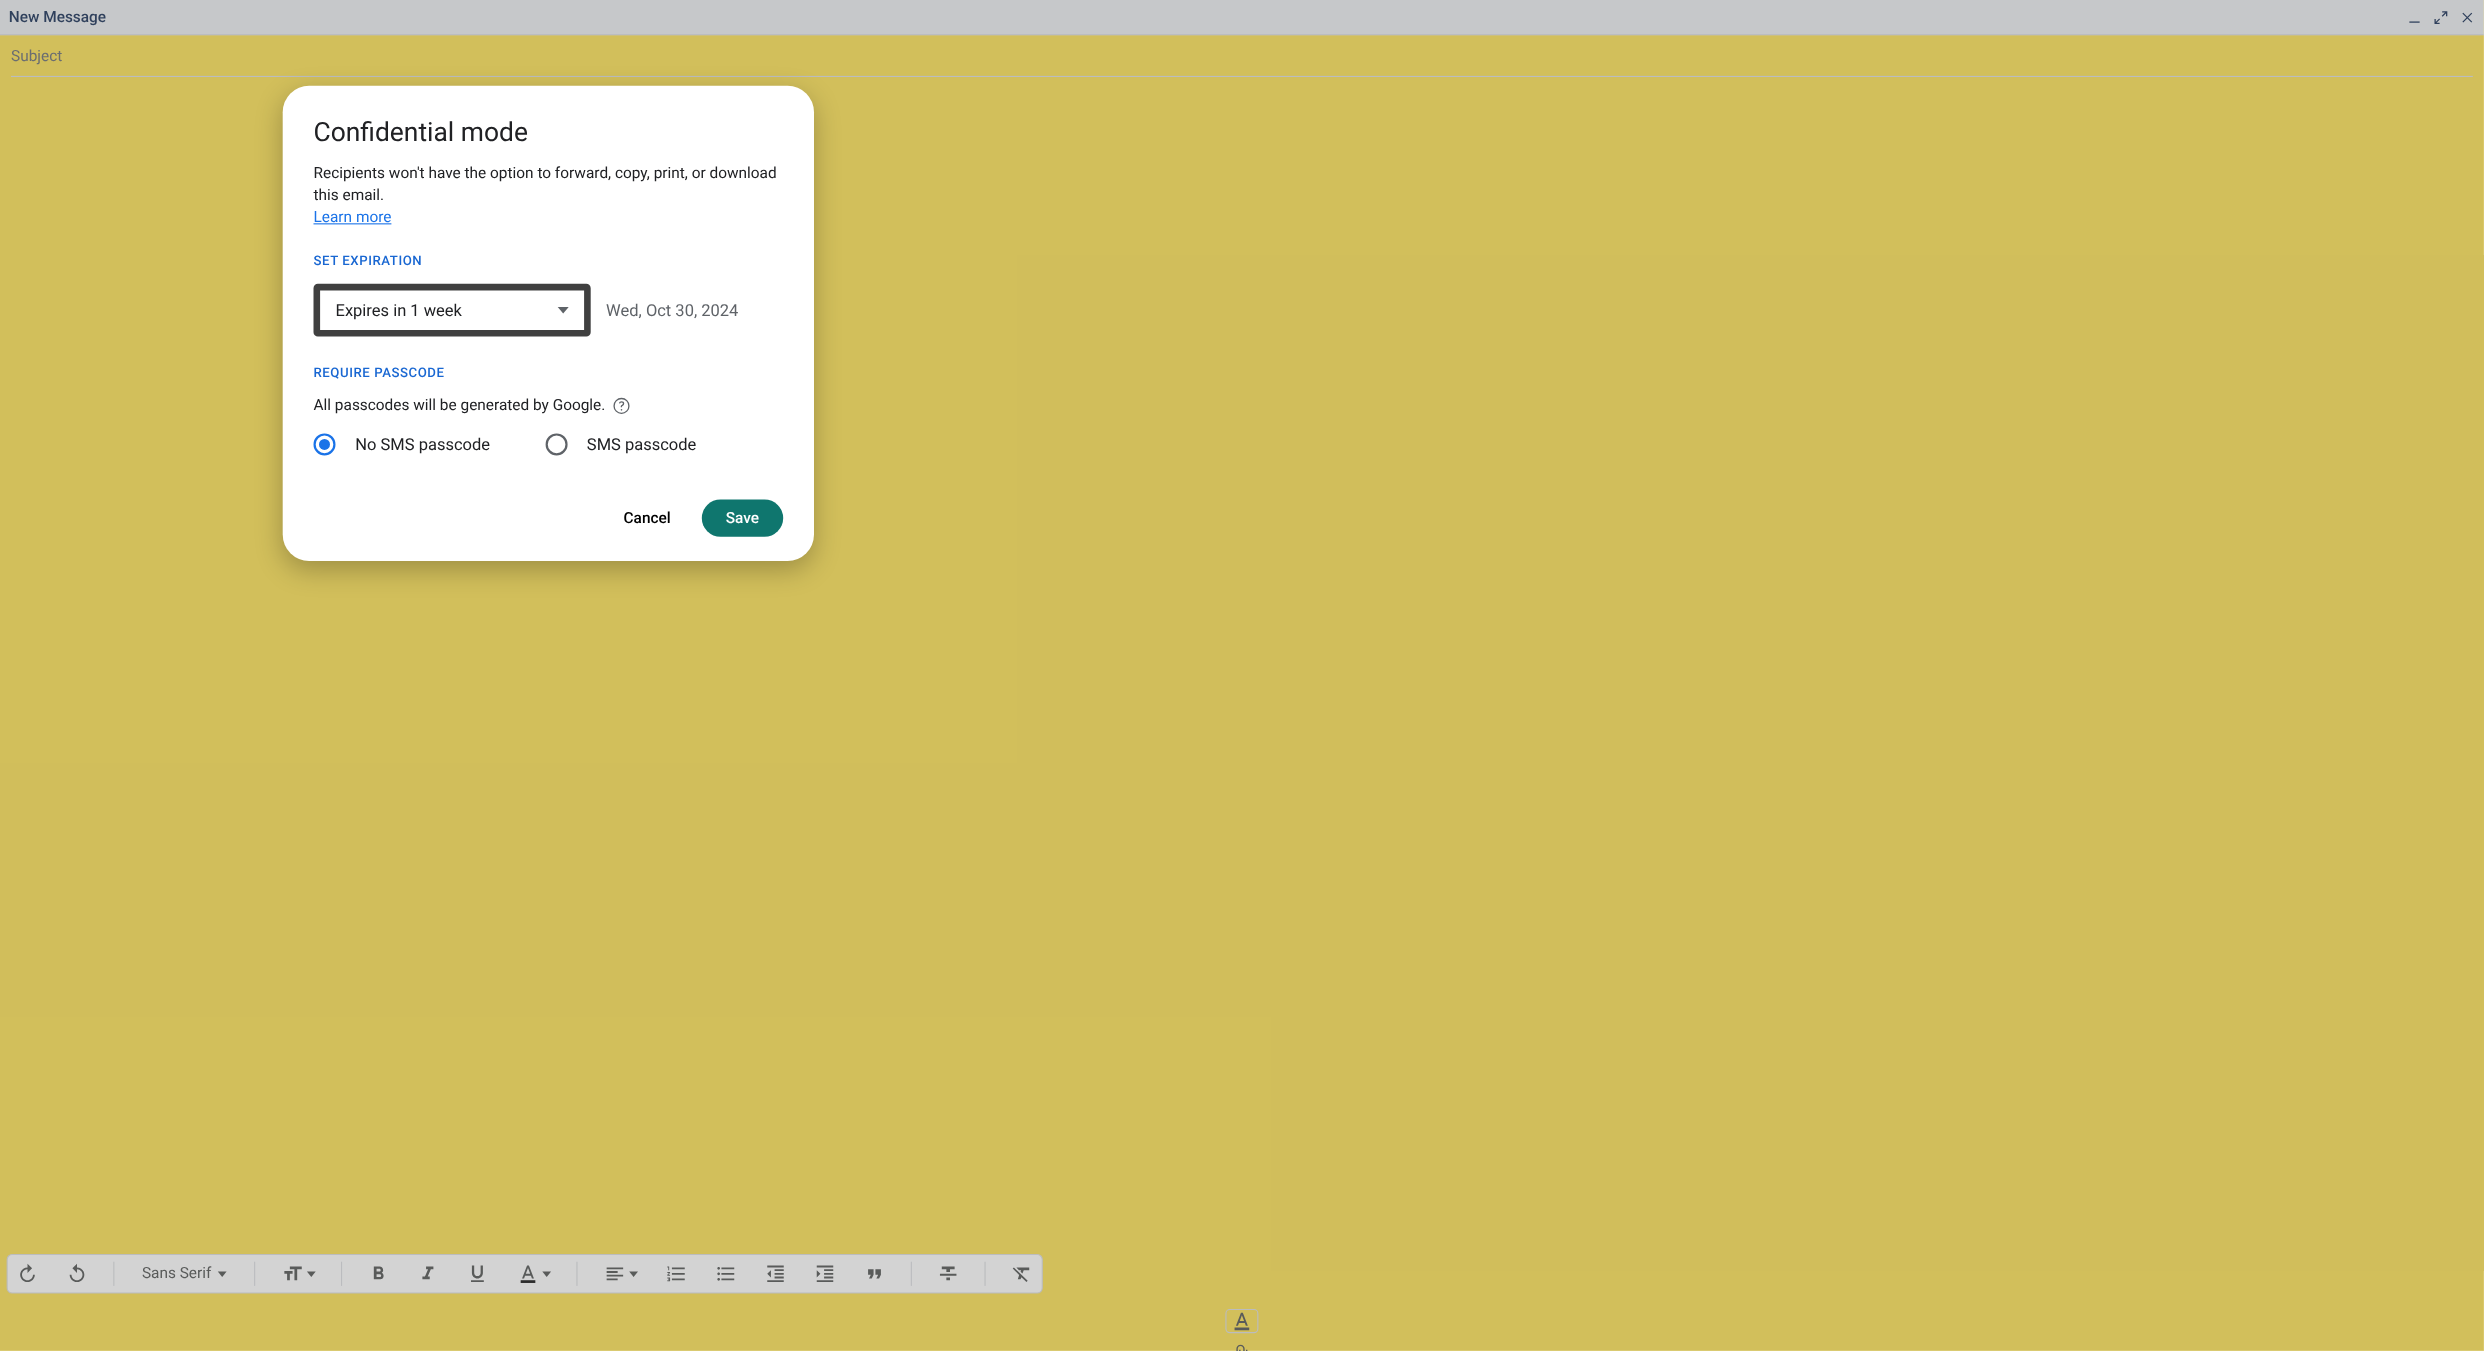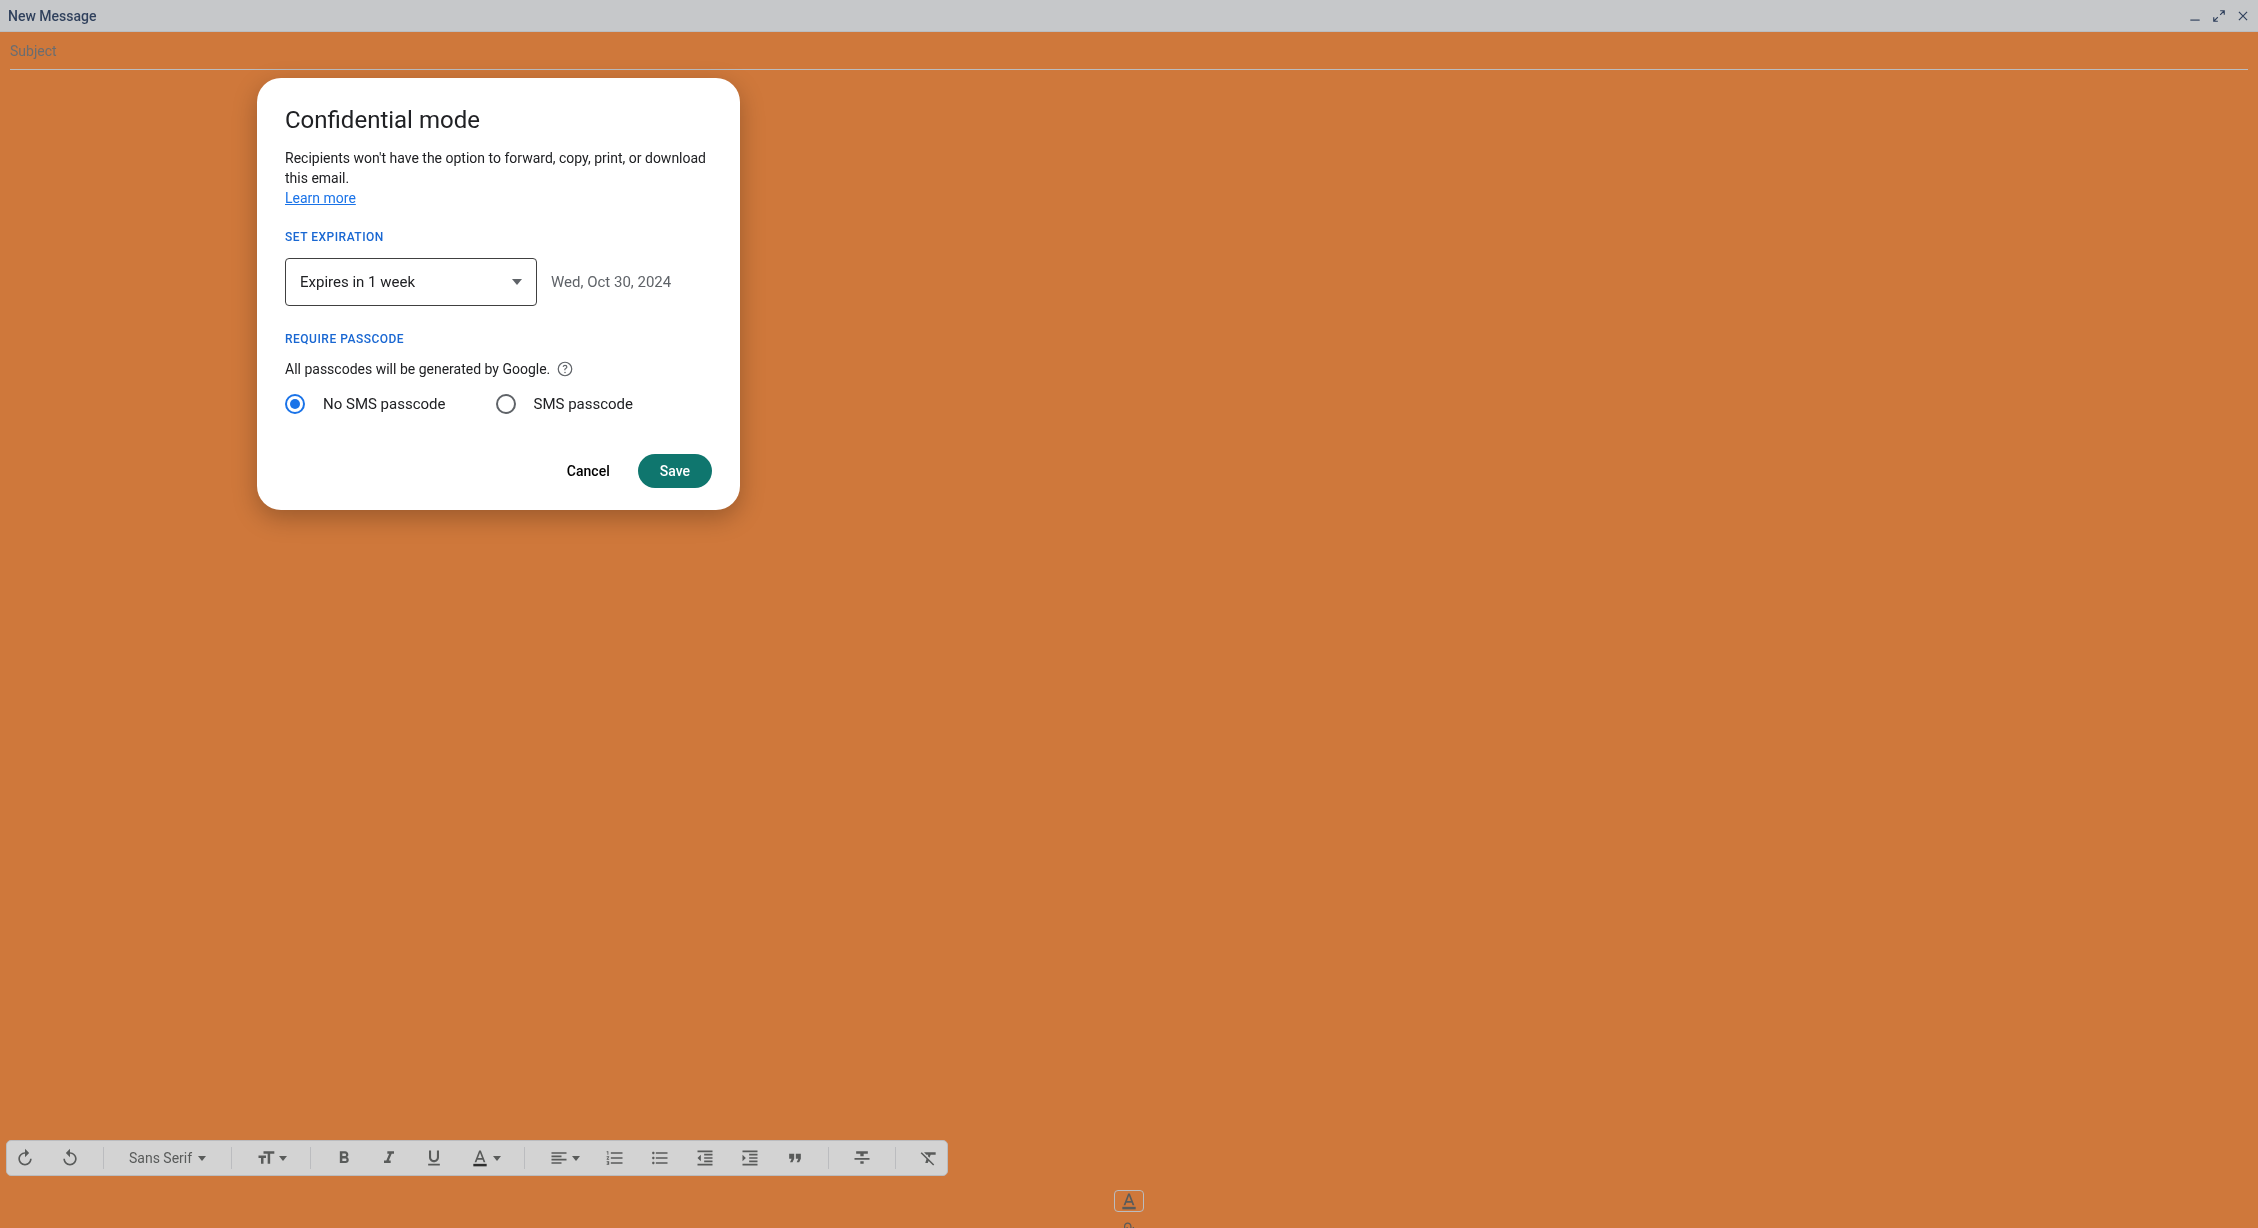--- a/index.html
+++ b/index.html
@@ -1,18 +1,18 @@
 <!DOCTYPE html>
 <html><head>
 <meta charset="utf-8">
 <style>
 * { margin:0; padding:0; box-sizing:border-box; font-family:Roboto,Arial,sans-serif; }
 body { width:1505px; height:819px; background:#fff; overflow:hidden; color:#202124; }
 
-.compose { position:absolute; inset:0; background:#f97316; display:flex; flex-direction:column; }
+.compose { position:absolute; inset:0; background:#fde047; display:flex; flex-direction:column; }
 .hdr { height:32px; background:#eceff1; border-bottom:1px solid #dadce0; display:flex; align-items:center; padding:0 8px; }
 .hdr-title { font-size:14px; font-weight:500; color:#041e49; flex:1; }
 .hdr-icons { display:flex; gap:10px; align-items:center; }
 .hdr-icons svg { width:14px; height:14px; fill:#041e49; cursor:pointer; }
 
 .row { height:38px; display:flex; align-items:center; font-size:14px; color:#202124; }
 .row-inner { margin:0 10px; height:100%; display:flex; align-items:center; width:100%; border-bottom:1px solid #dadce0; }
 .row input { border:none; outline:none; width:100%; font-size:14px; color:#202124; background:transparent; }
 .row input::placeholder { color:#5f6368; }
 .body-area { flex:1; }
@@ -36,21 +36,21 @@
 .ico-btn.boxed { border:1px solid #dadce0; border-radius:4px; width:30px; height:30px; }
 .send-row .spacer { flex:1; }
 
 .scrim { position:absolute; inset:0; background:rgba(128,128,128,.35); }
 .dialog { position:absolute; left:257px; top:78px; width:483px; background:#fff; border-radius:24px; padding:28px 28px 22px 28px; box-shadow:0 8px 24px rgba(0,0,0,.25); }
 .dialog h1 { font-size:24px; font-weight:400; color:#202124; margin-bottom:14px; font-family:'Google Sans',Roboto,Arial,sans-serif; }
 .dialog .desc { font-size:14px; line-height:20px; color:#202124; margin-bottom:22px; }
 .dialog .desc a { color:#1a73e8; text-decoration:underline; }
 .sect-lbl { font-size:12px; font-weight:500; color:#1967d2; letter-spacing:.5px; margin-bottom:14px; }
 .exp-row { display:flex; align-items:center; gap:14px; margin-bottom:26px; }
-.select { border:1px solid #404040; border-radius:4px; height:48px; width:252px; display:flex; align-items:center; justify-content:space-between; padding:0 14px; cursor:pointer; }
+.select { border:6px solid #404040; border-radius:4px; height:48px; width:252px; display:flex; align-items:center; justify-content:space-between; padding:0 14px; cursor:pointer; }
 .select .sval { font-size:15px; }
 .select .caret { width:0; height:0; border-left:5px solid transparent; border-right:5px solid transparent; border-top:6px solid #5f6368; }
 .exp-date { font-size:15px; color:#5f6368; }
 .pass-note { font-size:14px; color:#202124; display:flex; align-items:center; gap:6px; margin-bottom:16px; }
 .pass-note svg { width:18px; height:18px; fill:none; stroke:#5f6368; stroke-width:1.6; cursor:help; }
 .radio-row { display:flex; gap:50px; margin-bottom:40px; }
 .radio { display:flex; align-items:center; gap:18px; cursor:pointer; }
 .radio .circ { width:20px; height:20px; border-radius:50%; border:2px solid #5f6368; display:flex; align-items:center; justify-content:center; }
 .radio.sel .circ { border-color:#1a73e8; }
 .radio.sel .circ .dot { width:10px; height:10px; border-radius:50%; background:#1a73e8; }

